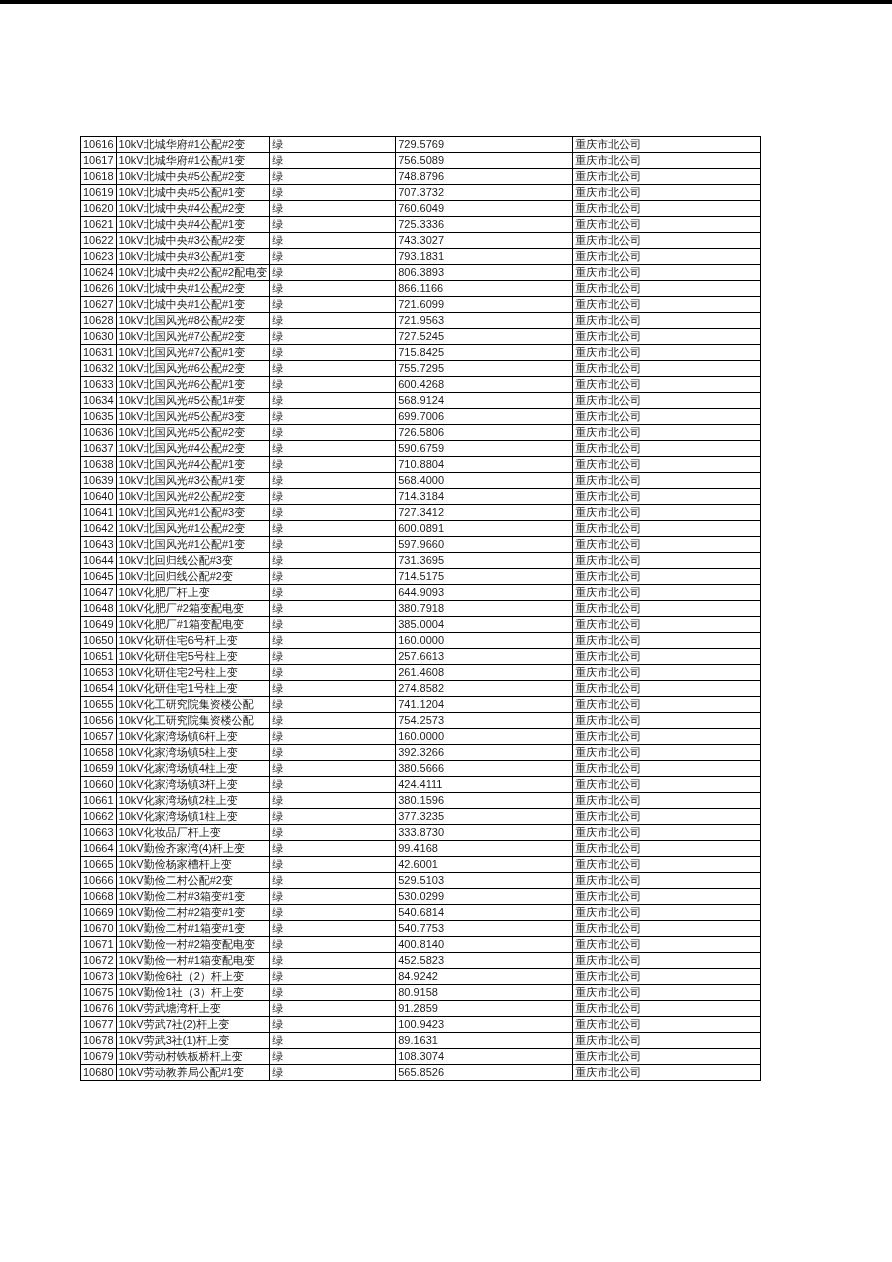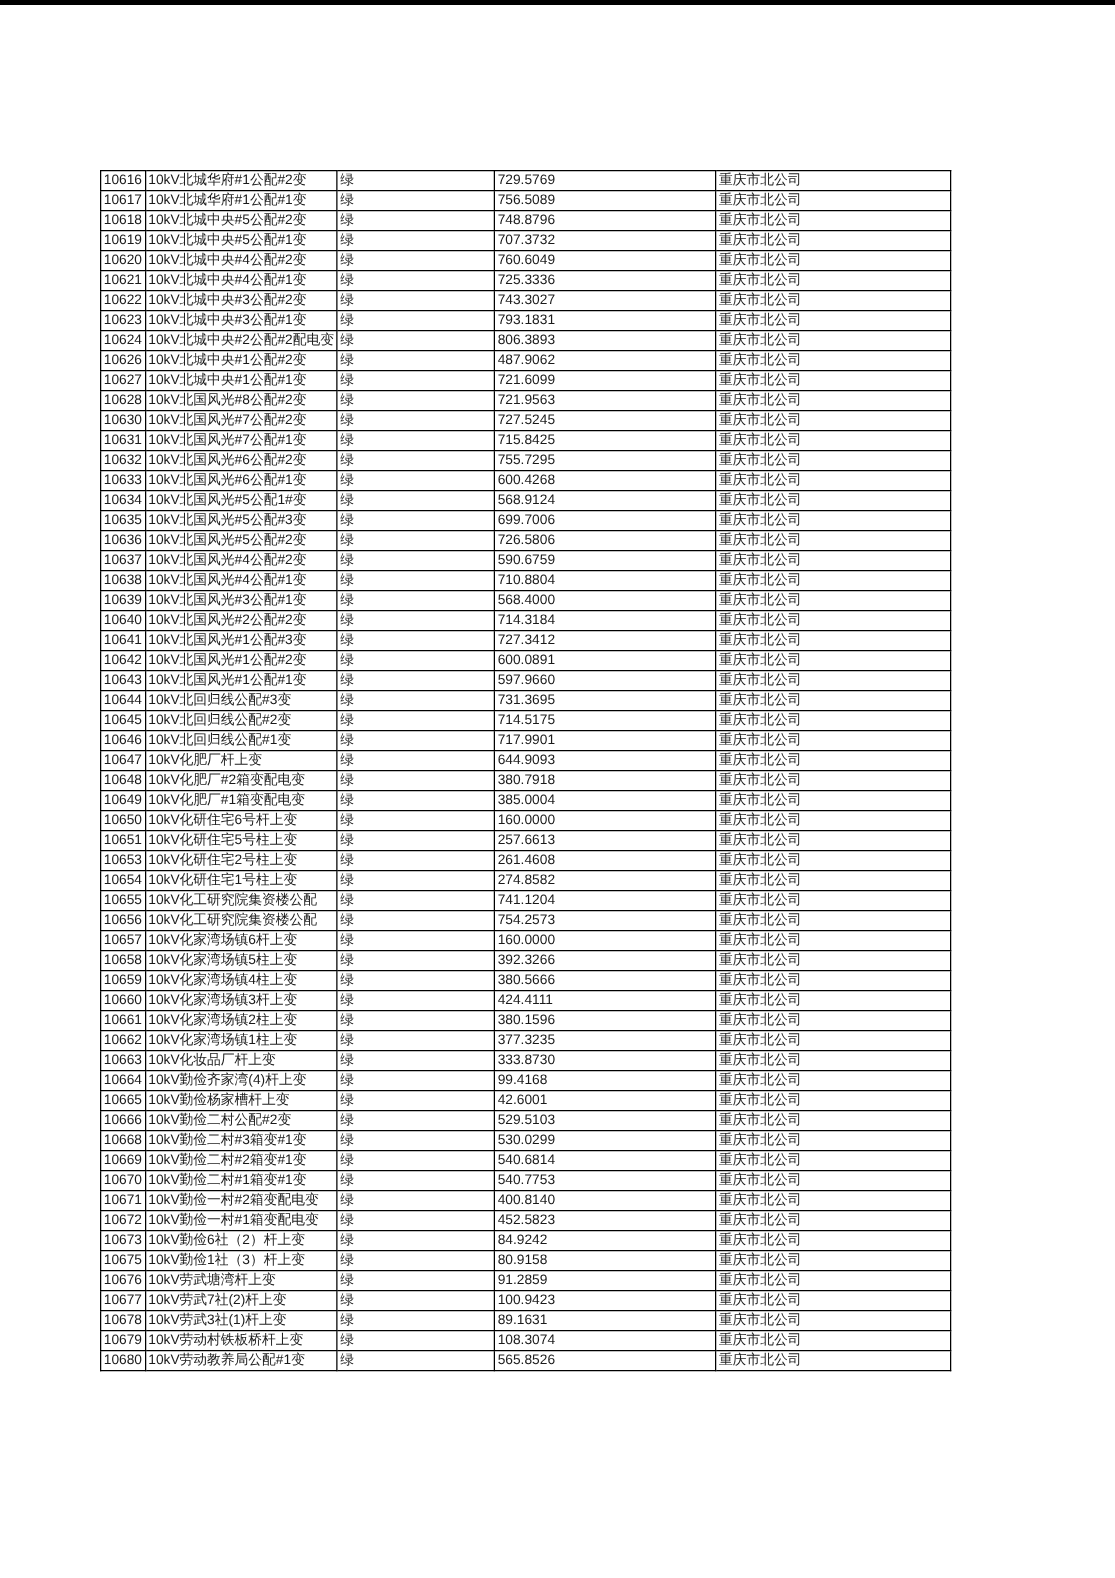--- a/index.html
+++ b/index.html
@@ -119,21 +119,21 @@
         <td class="c0">10624</td>
         <td class="c1">10kV北城中央#2公配#2配电变</td>
         <td class="c2">绿</td>
         <td class="c3">806.3893</td>
         <td class="c4">重庆市北公司</td>
       </tr>
       <tr>
         <td class="c0">10626</td>
         <td class="c1">10kV北城中央#1公配#2变</td>
         <td class="c2">绿</td>
-        <td class="c3">487.9062</td>
+        <td class="c3">866.1166</td>
         <td class="c4">重庆市北公司</td>
       </tr>
       <tr>
         <td class="c0">10627</td>
         <td class="c1">10kV北城中央#1公配#1变</td>
         <td class="c2">绿</td>
         <td class="c3">721.6099</td>
         <td class="c4">重庆市北公司</td>
       </tr>
       <tr>
@@ -246,27 +246,20 @@
         <td class="c1">10kV北回归线公配#3变</td>
         <td class="c2">绿</td>
         <td class="c3">731.3695</td>
         <td class="c4">重庆市北公司</td>
       </tr>
       <tr>
         <td class="c0">10645</td>
         <td class="c1">10kV北回归线公配#2变</td>
         <td class="c2">绿</td>
         <td class="c3">714.5175</td>
-        <td class="c4">重庆市北公司</td>
-      </tr>
-      <tr>
-        <td class="c0">10646</td>
-        <td class="c1">10kV北回归线公配#1变</td>
-        <td class="c2">绿</td>
-        <td class="c3">717.9901</td>
         <td class="c4">重庆市北公司</td>
       </tr>
       <tr>
         <td class="c0">10647</td>
         <td class="c1">10kV化肥厂杆上变</td>
         <td class="c2">绿</td>
         <td class="c3">644.9093</td>
         <td class="c4">重庆市北公司</td>
       </tr>
       <tr>

